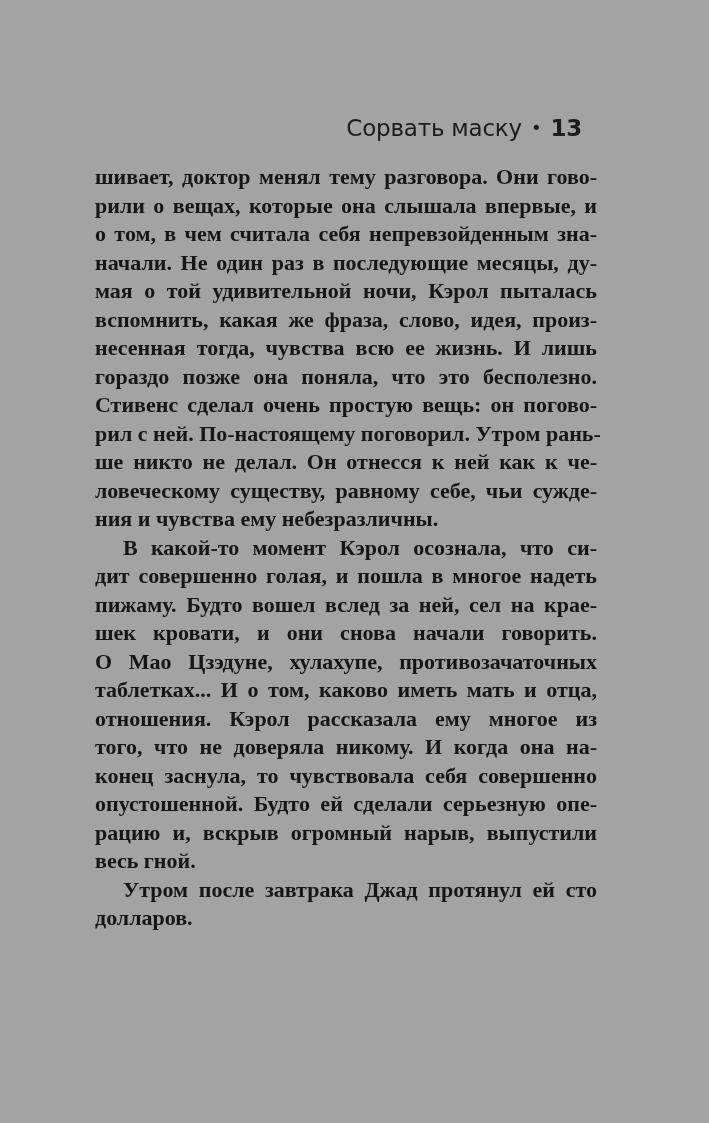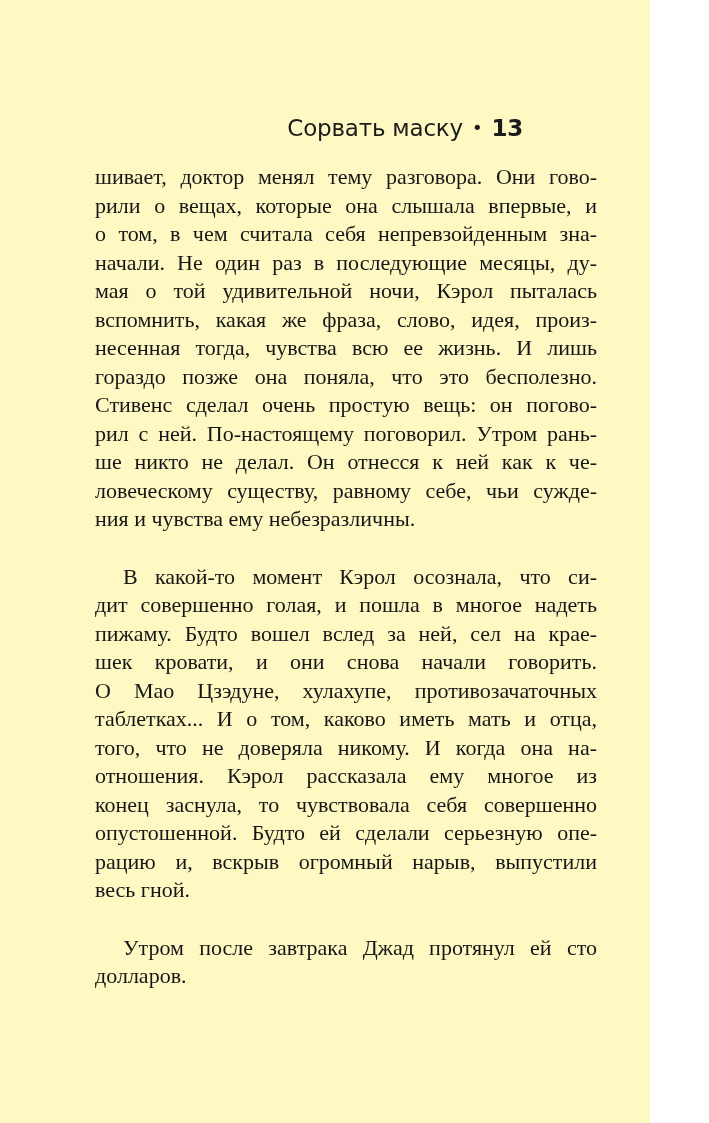--- a/index.html
+++ b/index.html
@@ -2,23 +2,23 @@
 <html><head>
 <meta charset="utf-8">
 <style>
   html, body {
     margin: 0;
     padding: 0;
     background: #ffffff;
   }
   .page {
     position: relative;
-    width: 650px;
+    width: 709px;
     height: 1123px;
-    background: #fef9c3;
+    background: #a3a3a3;
     overflow: hidden;
     font-family: "Liberation Serif", "DejaVu Serif", serif;
     color: #161616;
   }
   .running-header {
     position: absolute;
     top: 114px;
     right: 127px;
     font-family: "DejaVu Sans", "Liberation Sans", sans-serif;
     font-size: 23px;
@@ -41,34 +41,34 @@
     left: 95px;
     top: 163px;
     width: 502px;
     font-size: 22px;
     line-height: 28.5px;
     color: #161616;
   }
   .para {
     margin: 0;
     padding: 0;
+    font-weight: bold;
   }
   .line {
     text-align: justify;
     text-align-last: justify;
     text-justify: inter-word;
     white-space: nowrap;
   }
   .line.last {
     text-align: center;
     text-align-last: left;
   }
   .line.indent {
     text-indent: 28px;
-    margin-top: 29px;
   }
 </style>
 </head>
 <body>
 
 <div class="page">
 
   <div class="running-header">
     <span class="rh-title">Сорвать маску</span><span class="rh-sep">•</span><span class="rh-num">13</span>
   </div>
@@ -89,22 +89,22 @@
         <div class="line">ловеческому существу, равному себе, чьи сужде-</div>
         <div class="line last">ния и чувства ему небезразличны.</div>
       </div>
       <div class="para">
         <div class="line indent">В какой-то момент Кэрол осознала, что си-</div>
         <div class="line">дит совершенно голая, и пошла в многое надеть</div>
         <div class="line">пижаму. Будто вошел вслед за ней, сел на крае-</div>
         <div class="line">шек кровати, и они снова начали говорить.</div>
         <div class="line">О Мао Цзэдуне, хулахупе, противозачаточных</div>
         <div class="line">таблетках... И о том, каково иметь мать и отца,</div>
+        <div class="line">отношения. Кэрол рассказала ему многое из</div>
         <div class="line">того, что не доверяла никому. И когда она на-</div>
-        <div class="line">отношения. Кэрол рассказала ему многое из</div>
         <div class="line">конец заснула, то чувствовала себя совершенно</div>
         <div class="line">опустошенной. Будто ей сделали серьезную опе-</div>
         <div class="line">рацию и, вскрыв огромный нарыв, выпустили</div>
         <div class="line last">весь гной.</div>
       </div>
       <div class="para">
         <div class="line indent">Утром после завтрака Джад протянул ей сто</div>
         <div class="line last">долларов.</div>
       </div>
     </div>

